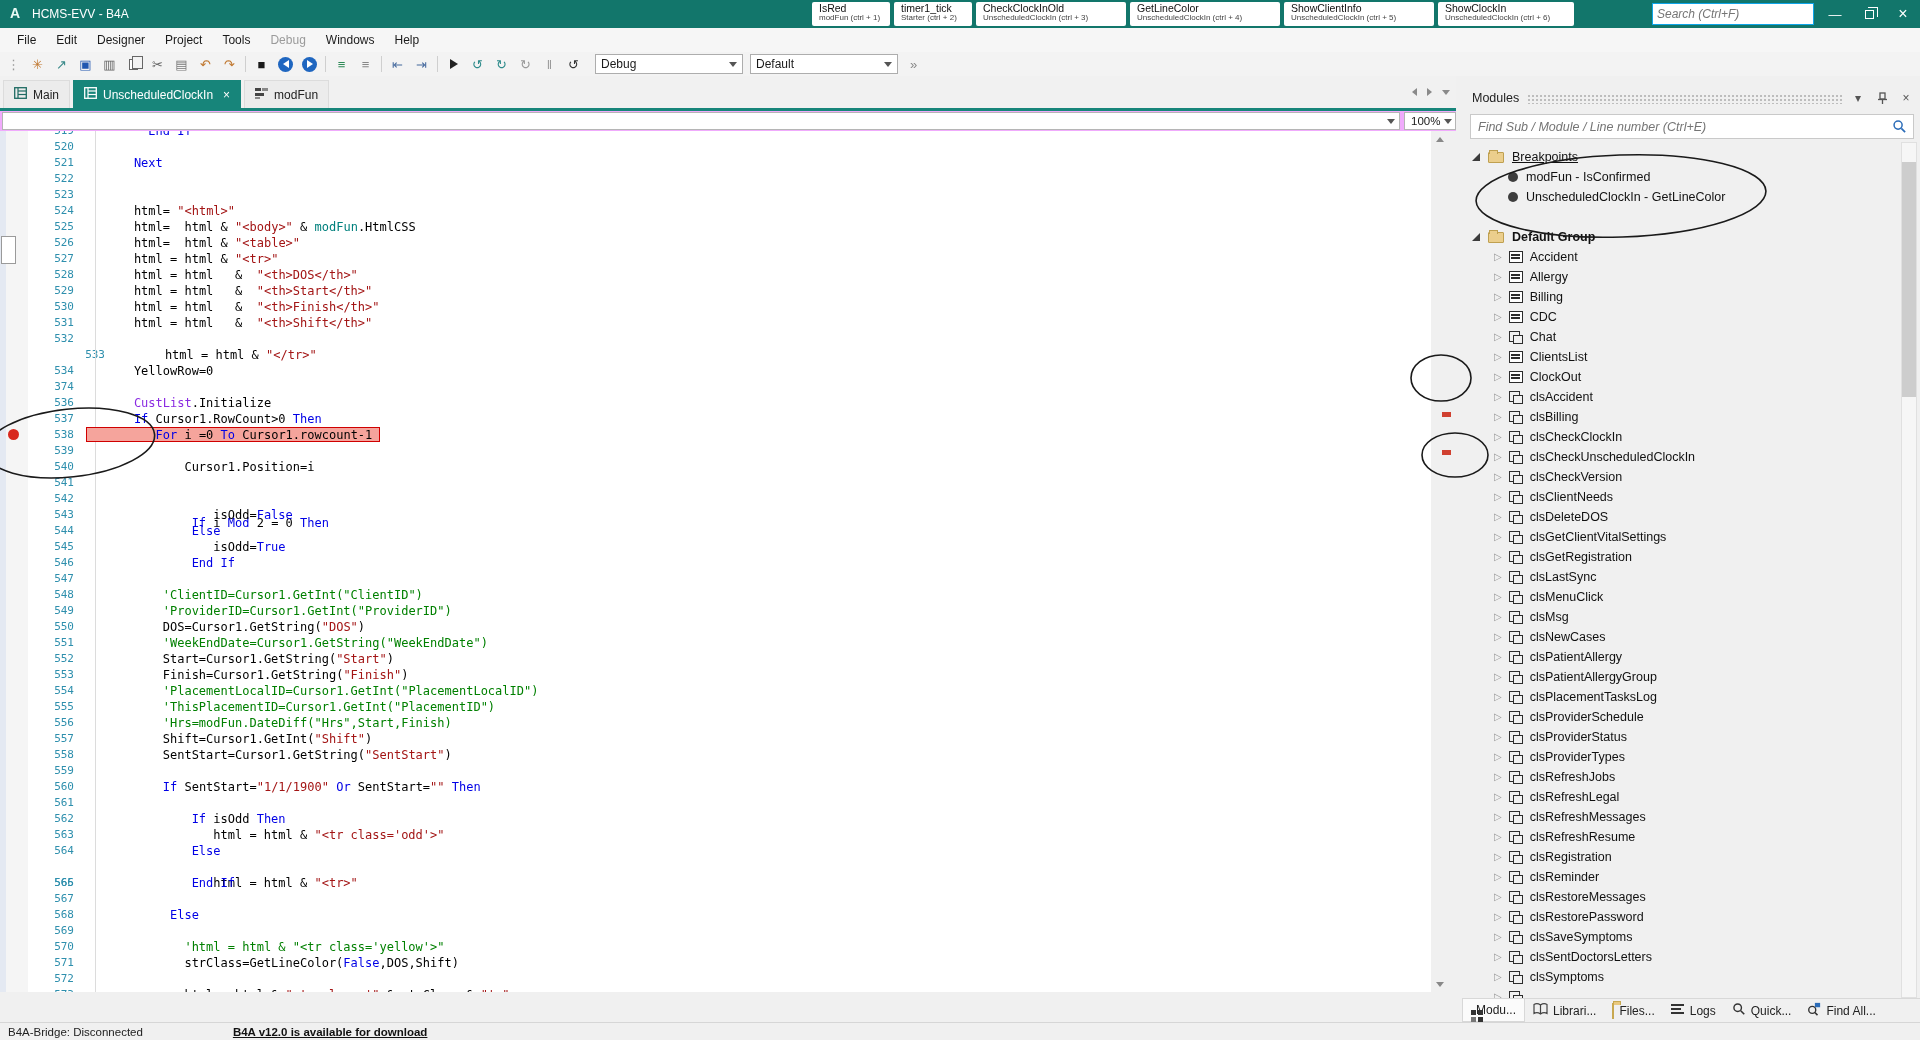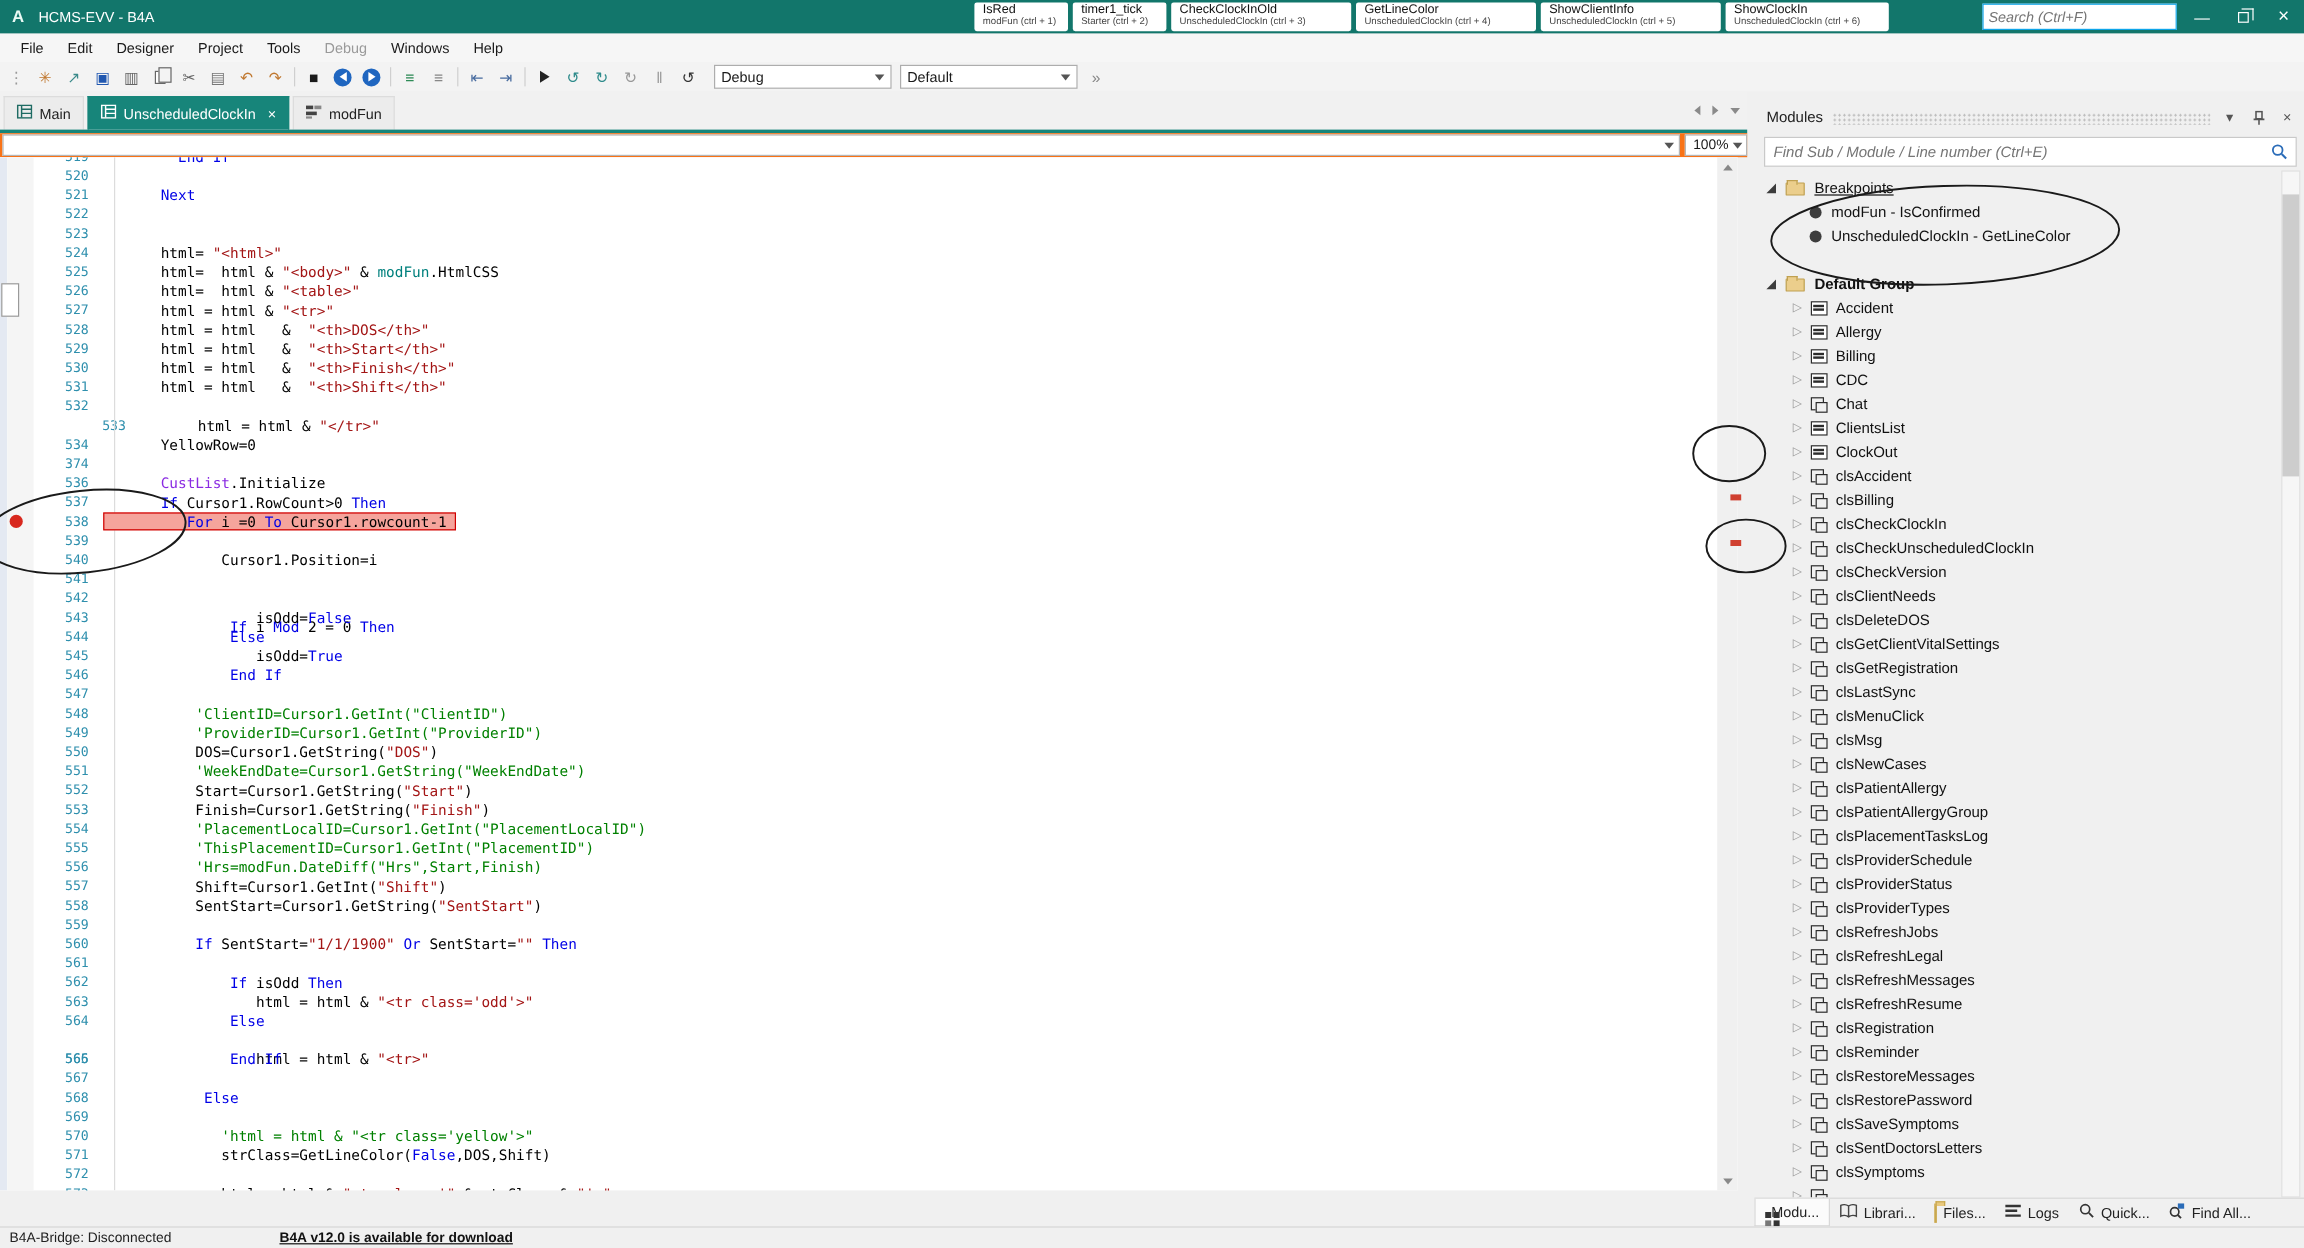--- a/index.html
+++ b/index.html
@@ -45,21 +45,21 @@
   
   .tabstrip{position:absolute;left:0;top:76px;width:1456px;height:32px;background:#f1f1f1;display:flex;align-items:flex-end}
   .dtab{height:28px;display:flex;align-items:center;gap:6px;padding:0 10px;margin-left:3px;background:#ececec;border:1px solid #dcdcdc;border-bottom:0;color:#222}
   .dtab.active{background:var(--active-tab);color:#fff;border-color:var(--active-tab)}
   .dtab .x{font-size:12px;margin-left:4px;color:#fff}
   .tabnav{position:absolute;right:6px;top:12px;display:flex;gap:10px;align-items:center}
   .tri-sl{width:0;height:0;border-top:4px solid transparent;border-bottom:4px solid transparent;border-right:5px solid #8a8a8a}
   .tri-sr{width:0;height:0;border-top:4px solid transparent;border-bottom:4px solid transparent;border-left:5px solid #8a8a8a}
   .tealline{position:absolute;left:0;top:108px;width:1456px;height:3px;background:var(--active-tab)}
   
-  .navrow{position:absolute;left:0;top:111px;width:1456px;height:20px;background:#f97316}
+  .navrow{position:absolute;left:0;top:111px;width:1456px;height:20px;background:#f0abfc}
   .navcombo{position:absolute;left:2px;top:1px;width:1398px;height:18px;background:#fff;border:1px solid #b5b5b5}
   .navcombo .tri-dn{position:absolute;right:4px;top:6px}
   .zoomcombo{position:absolute;left:1404px;top:1px;width:52px;height:18px;background:#fff;border:1px solid #b5b5b5;font-size:11.5px;display:flex;align-items:center;padding-left:6px}
   .zoomcombo .tri-dn{position:absolute;right:3px;top:6px}
   
   .editor{position:absolute;left:0;top:131px;width:1448px;height:861px;background:#fff;overflow:hidden}
   .gutterstrip{position:absolute;left:0;top:0;width:6px;height:861px;background:#e4e9f2}
   .gutter-bg{position:absolute;left:6px;top:0;width:22px;height:861px;background:#f5f5f5}
   .gutsep{position:absolute;left:95px;top:0;width:1px;height:861px;background:#dcdcdc}
   .code-inner{position:absolute;left:0;top:-8px;width:1430px}

